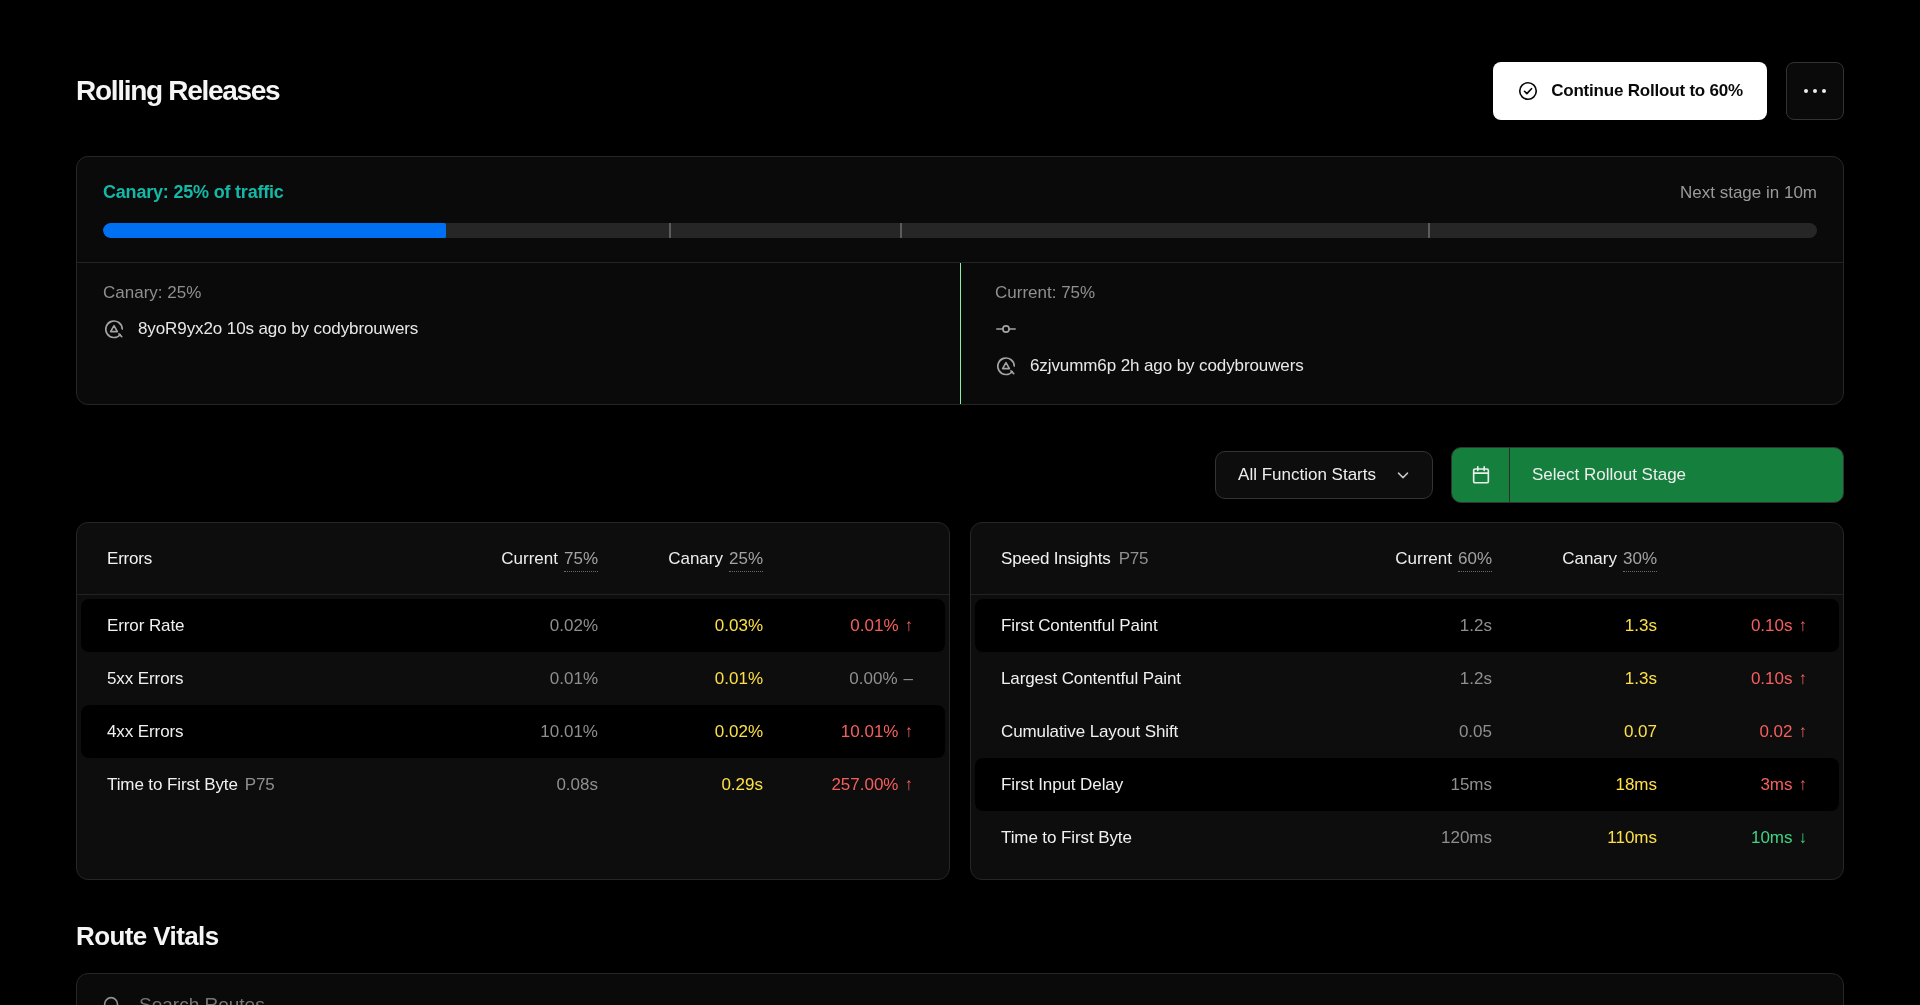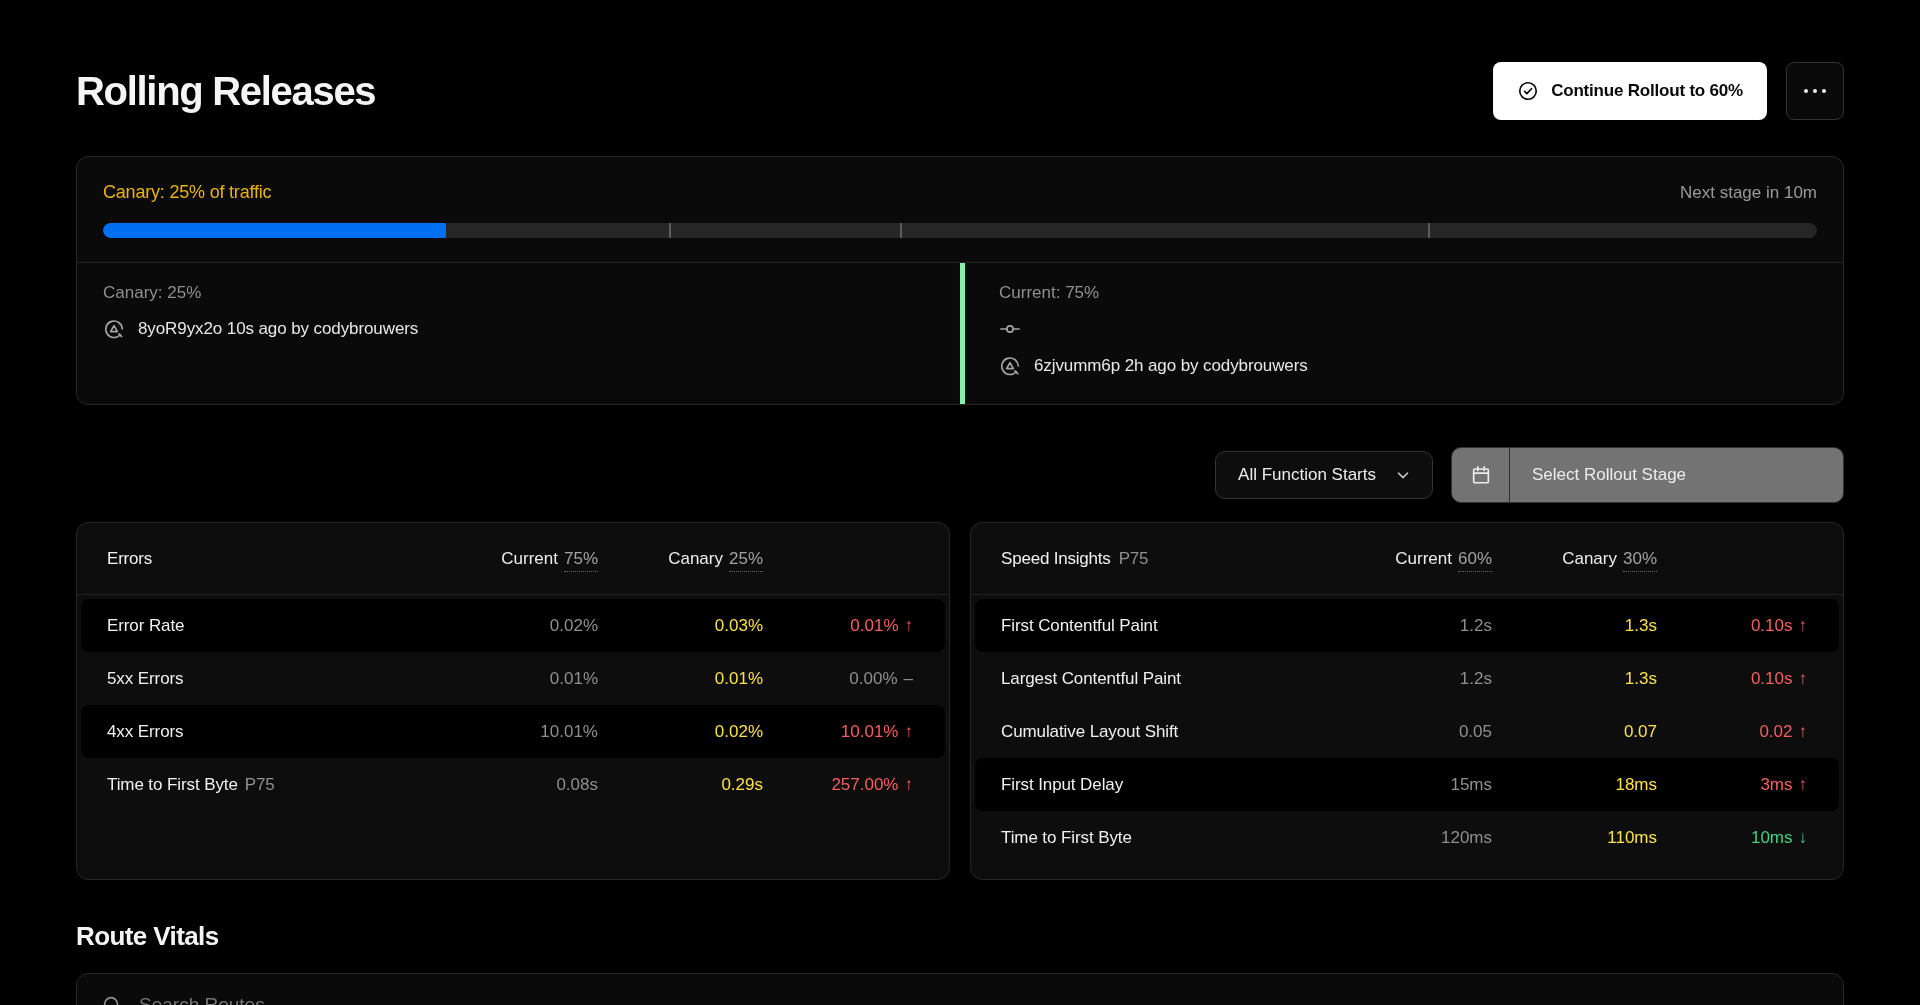--- a/index.html
+++ b/index.html
@@ -2,51 +2,51 @@
 <html><head>
 <meta charset="utf-8">
 <style>
   * { margin:0; padding:0; box-sizing:border-box; }
   html,body { width:1920px; height:1005px; background:#000; overflow:hidden; }
   body { font-family:"Liberation Sans","DejaVu Sans",sans-serif; color:#ededed; -webkit-font-smoothing:antialiased; }
   .page { width:1768px; margin:0 76px; }
 
   
   .page-header { display:flex; align-items:center; justify-content:space-between; margin-top:62px; margin-bottom:36px; }
-  .page-title { font-size:40px; font-weight:600; letter-spacing:-1.3px; color:#f5f5f5;text-align:right; }
+  .page-title { font-size:28px; font-weight:600; letter-spacing:-1.3px; color:#f5f5f5;text-align:right; }
   .header-actions { display:flex; align-items:center; gap:19px; }
   .btn-primary { display:flex; align-items:center; gap:12px; height:58px; padding:0 24px; background:#ffffff; color:#0a0a0a;
     border:none; border-radius:8px; font-size:17px; font-weight:600; font-family:inherit; cursor:pointer; letter-spacing:-.2px;text-align:right; }
   .btn-more { width:58px; height:58px; display:flex; align-items:center; justify-content:center; gap:5px;
     background:#0a0a0a; border:1px solid #333; border-radius:8px; cursor:pointer; }
   .btn-more i { width:4px; height:4px; border-radius:50%; background:#ededed; display:block; }
 
   
   .canary-card { border:1px solid #262626; border-radius:12px; background:#0a0a0a; overflow:hidden; }
   .canary-top { padding:25px 26px 24px 26px; }
   .canary-top-row { display:flex; align-items:center; justify-content:space-between; }
-  .canary-traffic { font-size:18px; font-weight:400; color:#eab308; letter-spacing:-.2px;text-align:center; }
+  .canary-traffic { font-size:18px; font-weight:700; color:#14b8a6; letter-spacing:-.2px;text-align:center; }
   .next-stage { font-size:17px; color:#9a9a9a; }
   .progress-track { position:relative; margin-top:20px; height:15px; border-radius:8px; background:#262626; overflow:hidden; }
   .progress-fill { position:absolute; left:0; top:0; bottom:0; background:#0070f3; border-radius:8px 2px 2px 8px; }
   .progress-tick { position:absolute; top:0; bottom:0; width:2px; background:#5c5c5c; }
 
   .commit-cols { display:grid; grid-template-columns:1fr 1fr; border-top:1px solid #242424; }
   .commit-col { padding:20px 26px 27px 26px; }
-  .commit-col + .commit-col { border-left:5px solid #86efac; padding-left:34px; }
+  .commit-col + .commit-col { border-left:1px solid #86efac; padding-left:34px; }
   .commit-col-label { font-size:17px; color:#8f8f8f; }
   .commit-line { display:flex; align-items:center; gap:13px; margin-top:15px; font-size:17px; color:#e8e8e8; letter-spacing:-.1px; }
   .commit-line svg { flex:0 0 auto; stroke:#a3a3a3; }
 
   
   .filters { display:flex; justify-content:flex-end; align-items:center; gap:18px; margin-top:42px; }
   .select-control { display:flex; align-items:center; gap:18px; height:48px; padding:0 20px 0 22px;
     background:#0d0d0d; border:1px solid #333; border-radius:10px; font-size:17px; color:#ededed; cursor:pointer; }
   .stage-picker { display:flex; align-items:stretch; height:56px; width:393px;
-    background:#737373; border:1px solid #333; border-radius:10px; cursor:pointer; overflow:hidden; }
+    background:#15803d; border:1px solid #333; border-radius:10px; cursor:pointer; overflow:hidden; }
   .stage-picker-icon { width:58px; display:flex; align-items:center; justify-content:center; border-right:1px solid #2e2e2e; }
   .stage-picker-label { display:flex; align-items:center; padding:0 22px; font-size:17px; color:#ededed; }
 
   
   .tables { display:grid; grid-template-columns:1fr 1fr; gap:20px; margin-top:19px; }
   .table-card { height:358px; background:#0d0d0d; border:1px solid #262626; border-radius:12px; overflow:hidden; }
   .t-head { display:grid; grid-template-columns:1fr 150px 165px 150px; align-items:center; height:72px;
     padding:0 36px 0 30px; border-bottom:1px solid #222; }
   .t-title { font-size:17px; font-weight:500; color:#f2f2f2; display:flex; gap:8px; align-items:baseline; letter-spacing:-.2px;}
   .t-title .suffix { color:#8f8f8f; font-weight:400; }

